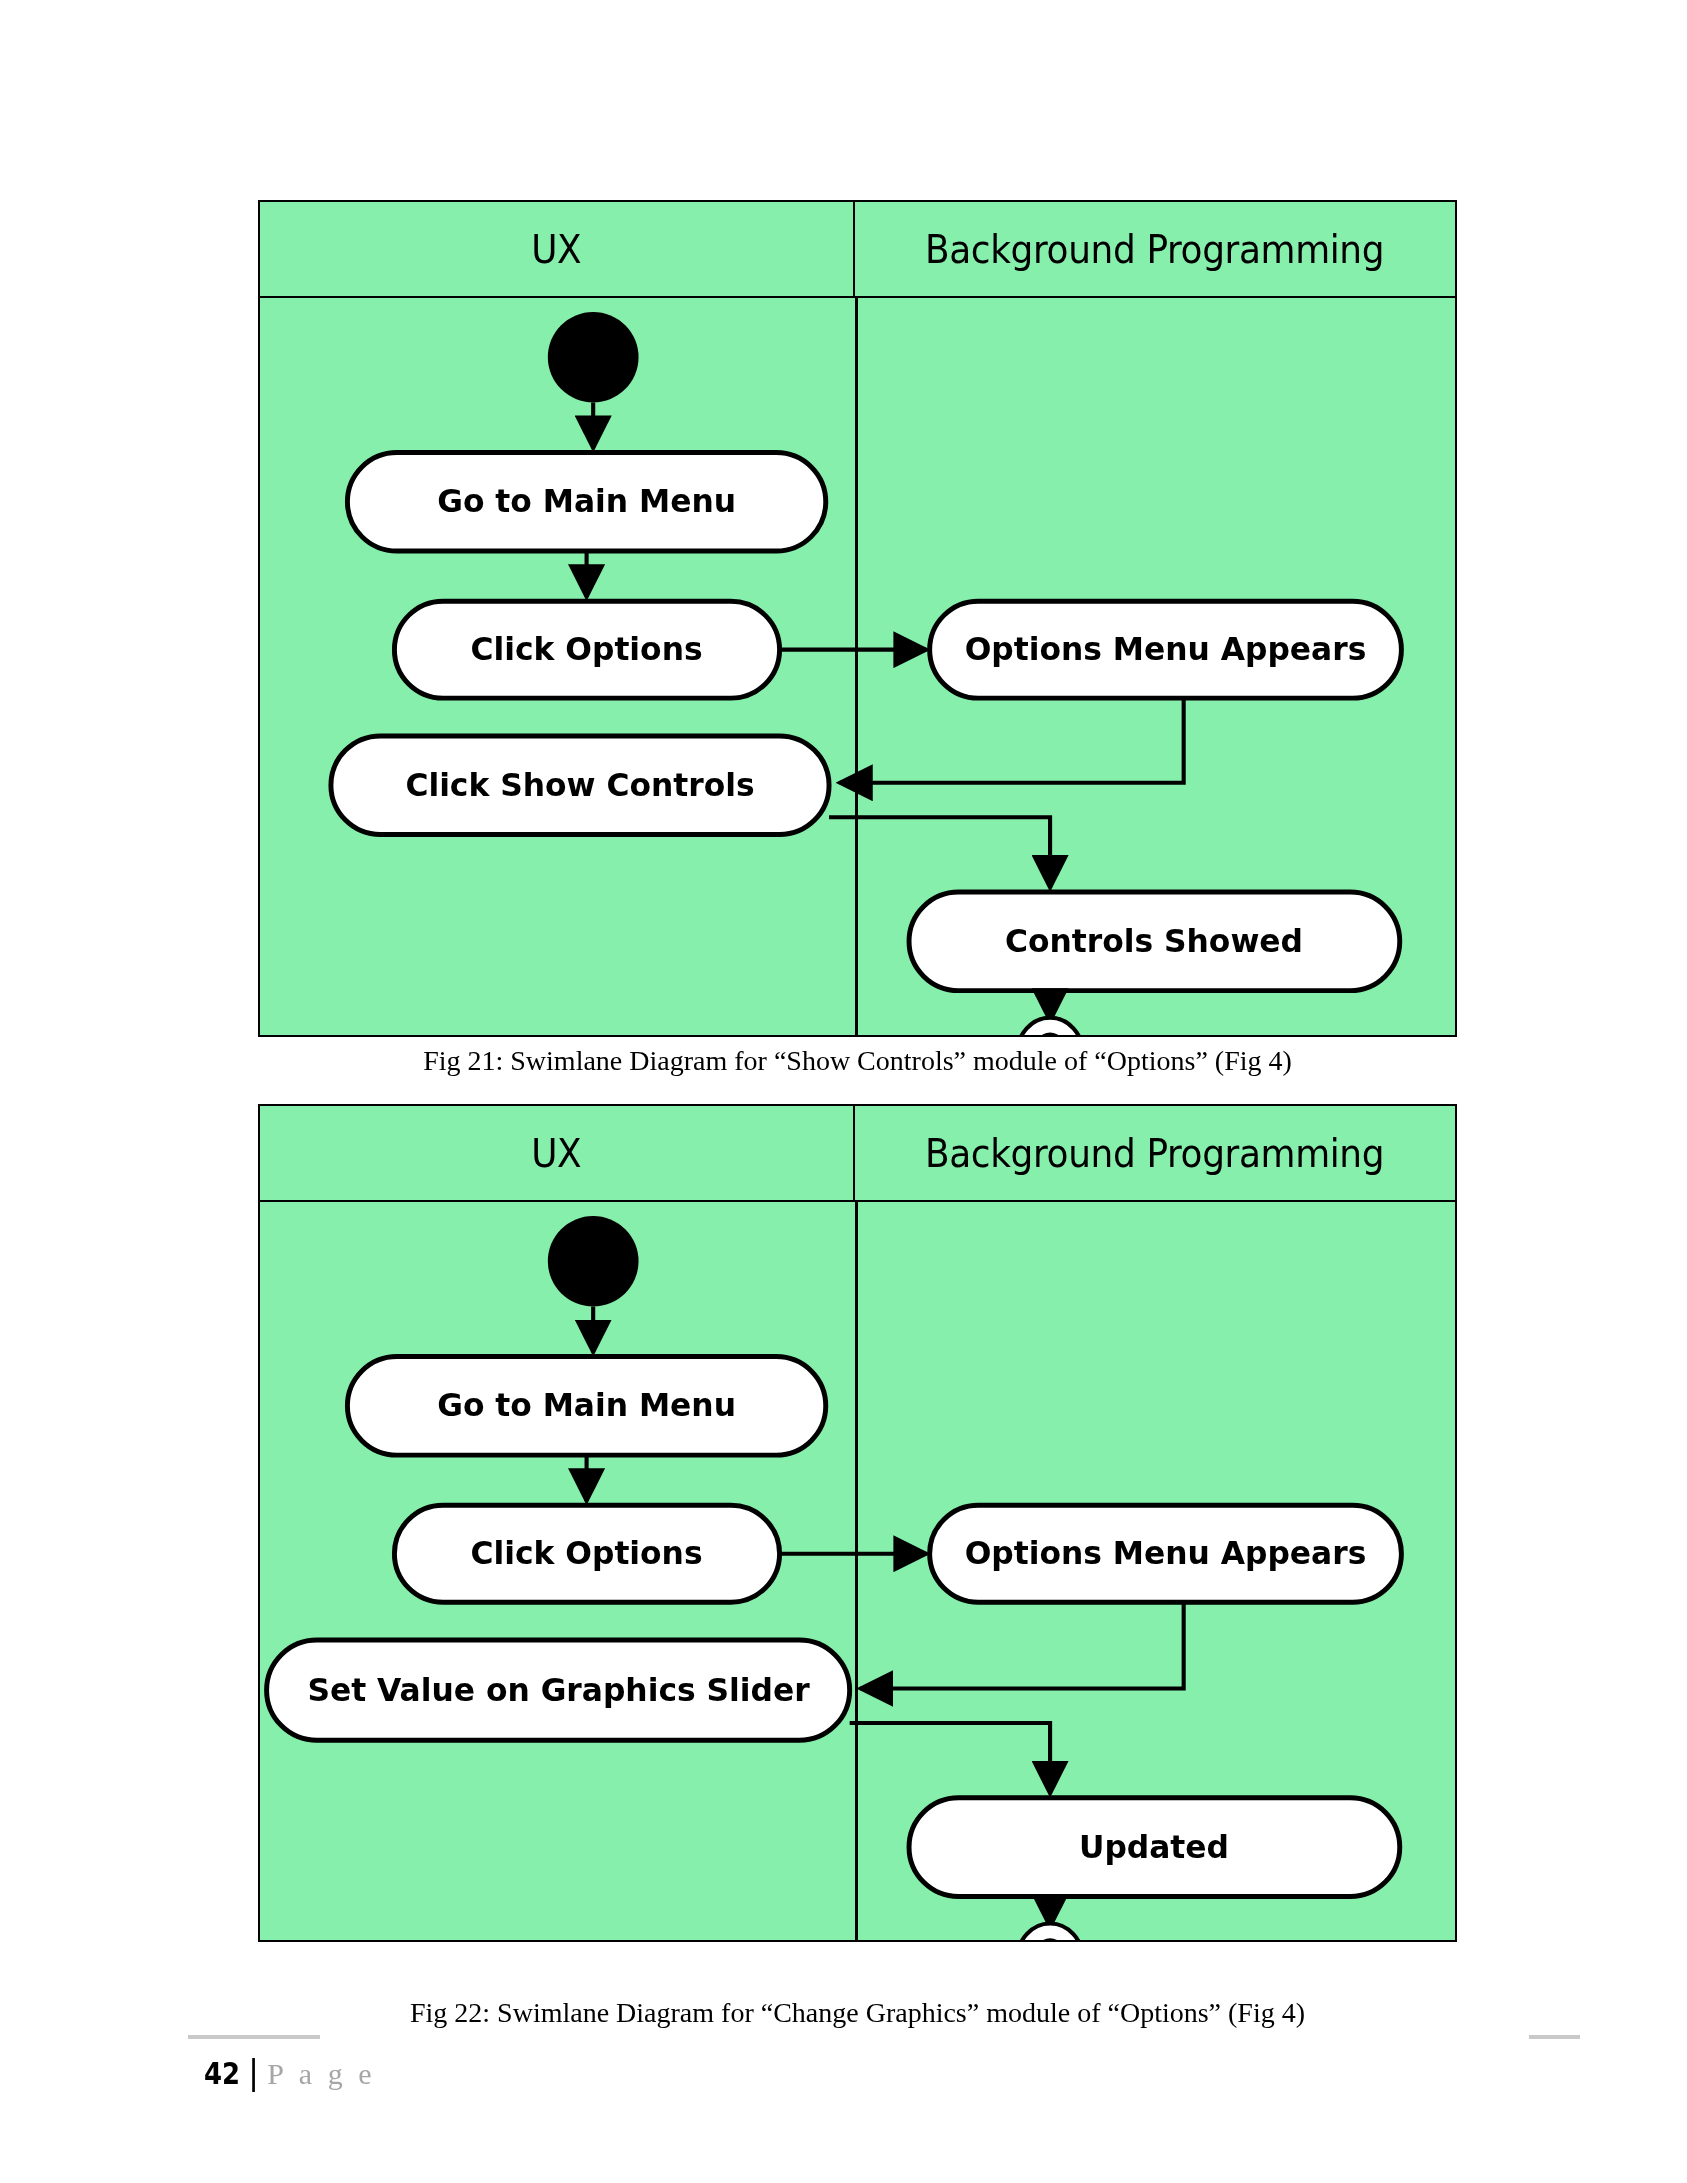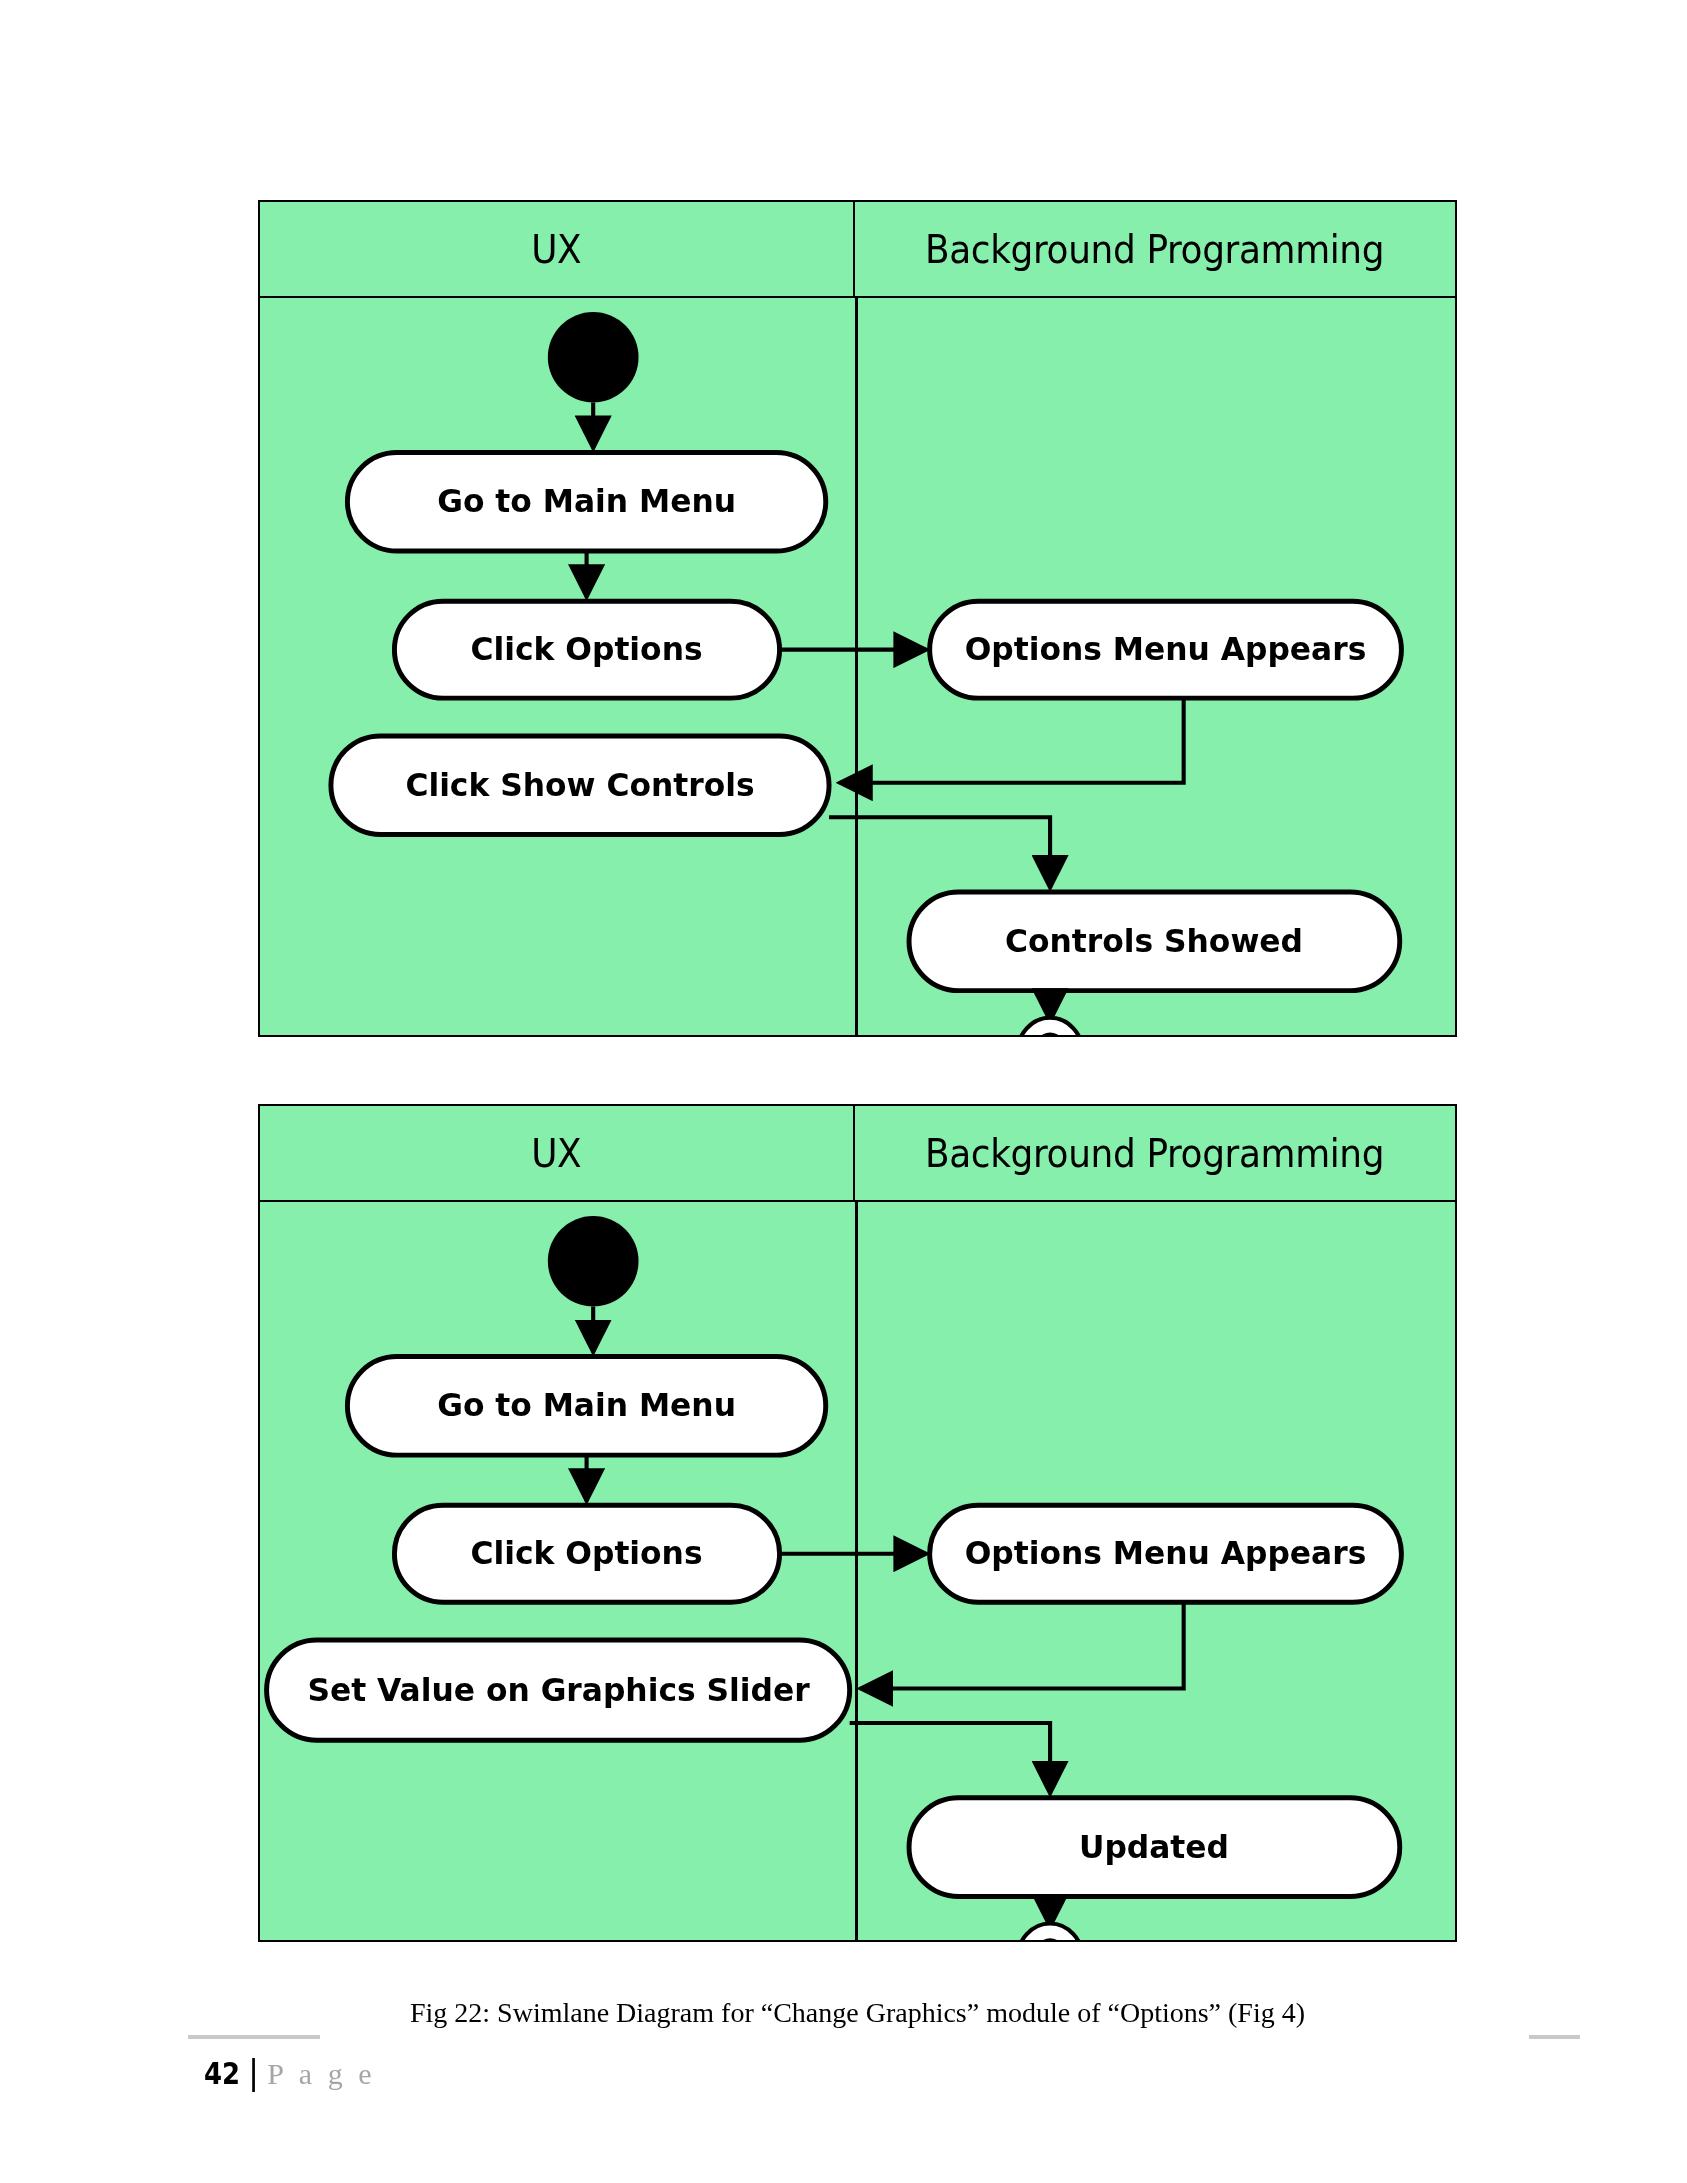--- a/index.html
+++ b/index.html
@@ -237,20 +237,21 @@
 
           <g>
             <ellipse class="end-ring" cx="958" cy="920" rx="40" ry="44"></ellipse>
             <ellipse class="end-core" cx="958" cy="920" rx="22" ry="26"></ellipse>
           </g>
         </svg>
       </div>
     </div>
   </div>
 
+  <div class="caption" id="caption-1">Fig 21: Swimlane Diagram for “Show Controls” module of “Options” (Fig 4)</div>
 
   <div class="figure" id="figure-2">
     <div class="swimlane-frame">
 
       <div class="lane-header">
         <div class="lane-header-cell left">
           <span class="lane-title">UX</span>
         </div>
         <div class="lane-header-cell right">
           <span class="lane-title">Background Programming</span>

